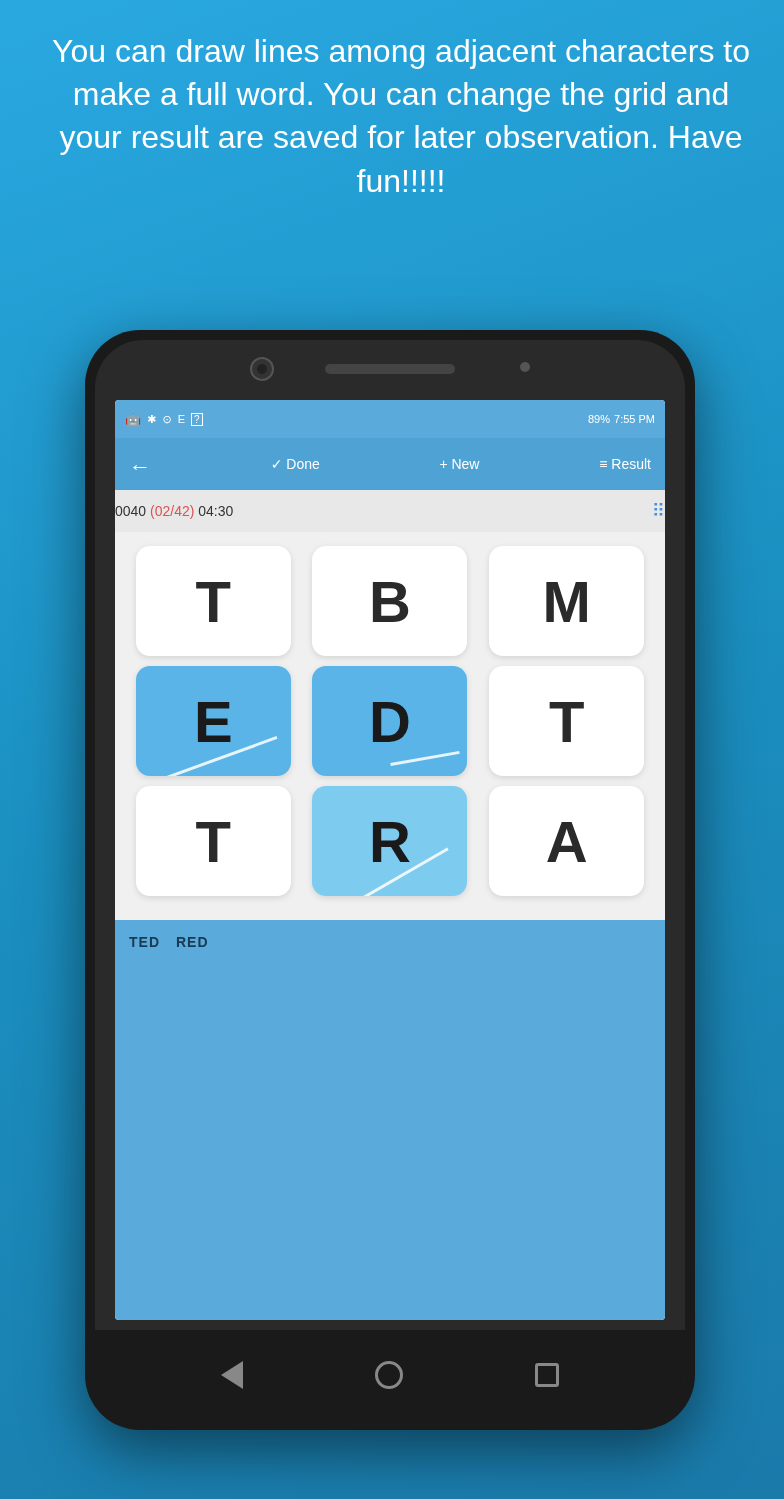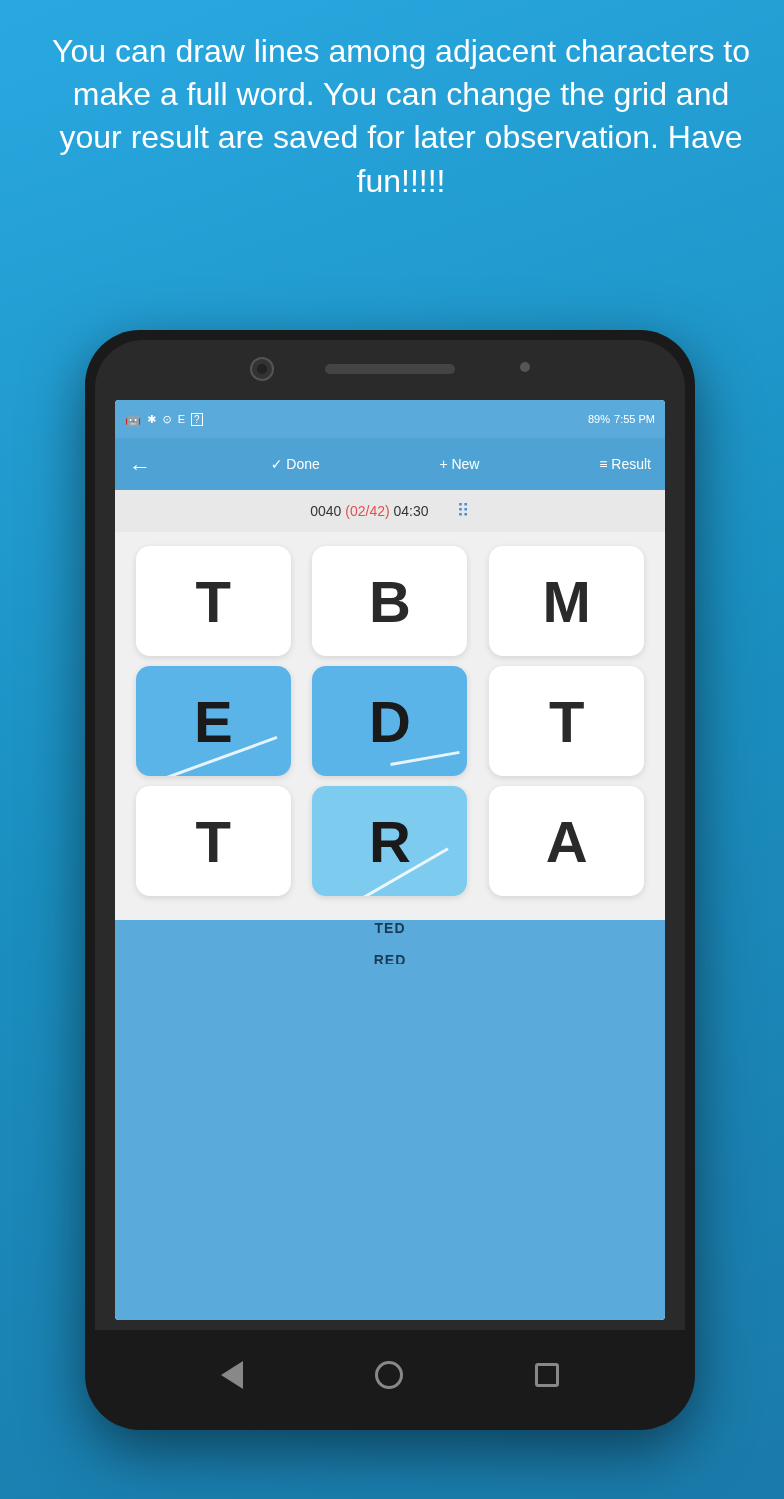--- a/index.html
+++ b/index.html
@@ -146,22 +146,22 @@
       font-size: 14px;
       color: white;
     }
 
     
     .puzzle-header {
       background: #e8e8e8;
       height: 42px;
       display: flex;
       align-items: center;
-      justify-content: center;
-      padding: 0 14px;
+      justify-content: space-between;
+      padding: 0 0;
       font-size: 14px;
       color: #333;
       gap: 28px;
     }
 
     .puzzle-id {
       color: #333;
       font-size: 14px;
     }
 
@@ -241,21 +241,20 @@
     }
 
     
     .found-words {
       background: #5aabdc;
       height: 44px;
       display: flex;
       align-items: center;
       padding: 0 14px;
       gap: 16px;
-      flex-direction: column;
     }
 
     .found-word {
       color: #1a3a52;
       font-size: 14px;
       font-weight: 600;
       letter-spacing: 1px;
     }
 
     

